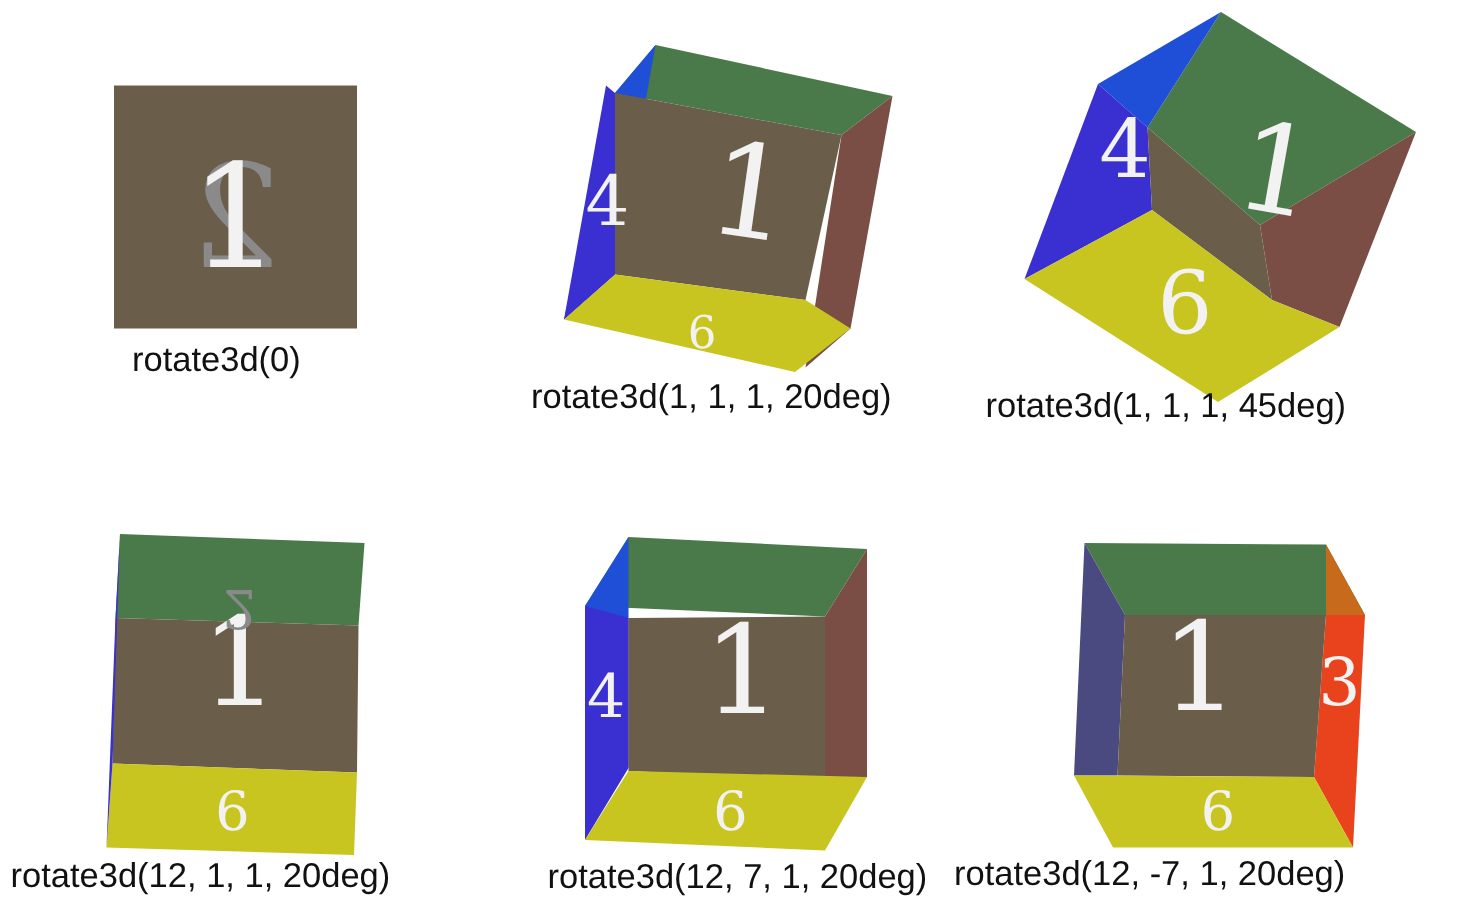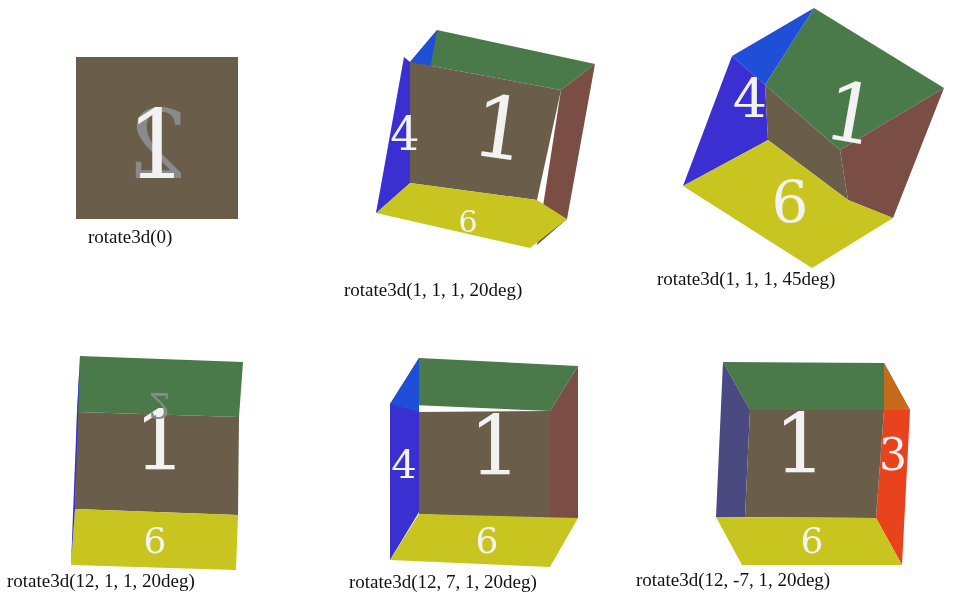--- a/index.html
+++ b/index.html
@@ -1,18 +1,18 @@
 <!DOCTYPE html>
 <html><head>
 <meta charset="utf-8">
 <style>
   html,body{margin:0;padding:0;background:#ffffff;}
   body{width:977px;height:604px;position:relative;overflow:hidden;font-family:"DejaVu Sans","Liberation Sans",sans-serif;}
   svg.scene{position:absolute;left:0;top:0;}
-  .label{position:absolute;font-size:19px;color:#111;white-space:nowrap;font-family:Liberation Serif, serif;}
+  .label{position:absolute;font-size:23px;color:#111;white-space:nowrap;font-family:Liberation Sans, sans-serif;}
   .num{font-family:"DejaVu Serif","Liberation Serif",serif;}
 </style>
 </head>
 <body>
 
 <svg class="scene" width="977" height="604" viewBox="0 0 977 604">
 
   <g>
     <rect x="76" y="57" width="162" height="162" fill="#6a5e4b"></rect>
     <text x="157" y="178" font-size="96" text-anchor="middle" fill="#8a8a8a" class="num" transform="scale(-1,1) translate(-314,0)">2</text>
@@ -72,17 +72,17 @@
     <polygon points="884,410 910,410 902,565 876,518" fill="#e8431c"></polygon>
     <polygon points="750,410 884,410 876,518 745,517" fill="#6a5e4b"></polygon>
     <polygon points="716,517 876,518 902,565 742,565" fill="#c9c520"></polygon>
     <text x="800" y="473" font-size="82" text-anchor="middle" fill="#f2f2f2" class="num">1</text>
     <text x="893" y="470" font-size="44" text-anchor="middle" fill="#f2f2f2" class="num">3</text>
     <text x="812" y="553" font-size="36" text-anchor="middle" fill="#f2f2f2" class="num">6</text>
   </g>
 </svg>
 
 <div class="label" style="left:88px;top:226px;">rotate3d(0)</div>
-<div class="label" style="left:344px;top:251px;margin-top:28px;">rotate3d(1, 1, 1, 20deg)</div>
-<div class="label" style="left:657px;top:268px;">rotate3d(1, 1, 1, 45deg)</div>
+<div class="label" style="left:354px;top:251px;">rotate3d(1, 1, 1, 20deg)</div>
+<div class="label" style="left:657px;top:257px;">rotate3d(1, 1, 1, 45deg)</div>
 <div class="label" style="left:7px;top:570px;">rotate3d(12, 1, 1, 20deg)</div>
-<div class="label" style="left:349px;top:571px;">rotate3d(12, 7, 1, 20deg)</div>
+<div class="label" style="left:365px;top:571px;">rotate3d(12, 7, 1, 20deg)</div>
 <div class="label" style="left:636px;top:569px;">rotate3d(12, -7, 1, 20deg)</div>
 
 </body></html>

